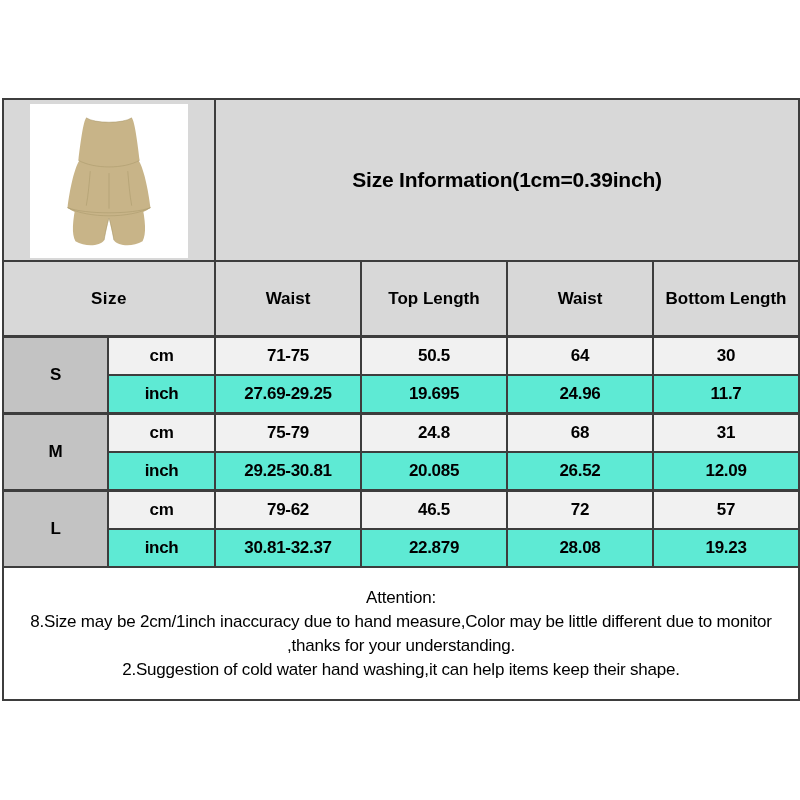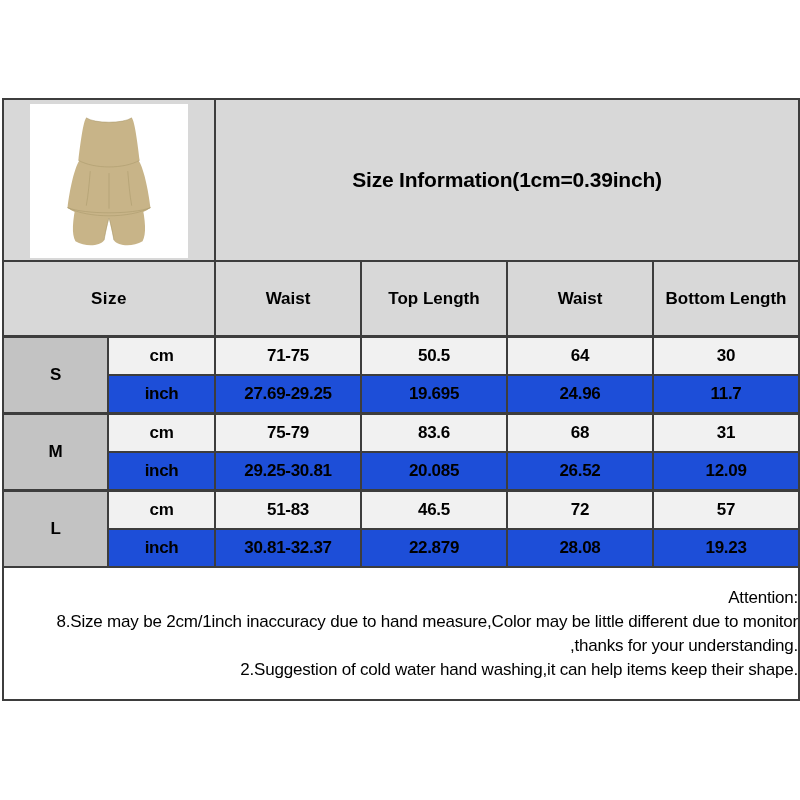--- a/index.html
+++ b/index.html
@@ -69,21 +69,21 @@
     letter-spacing: 0.5px;
   }
 
   
   td.cell-letter {
     background: #c3c3c3;
     font-size: 22px;
     font-weight: bold;
   }
   tr.row-cm td { background: #f1f1f1; }
-  tr.row-inch td { background: #1d4ed8; }
+  tr.row-inch td { background: #5eead4; }
   tr.row-cm td, tr.row-inch td {
     height: 36px;
     font-size: 17px;
     font-weight: bold;
     letter-spacing: -0.3px;
   }
   tr.row-cm td.cell-letter, tr.row-inch td.cell-letter { background: #c3c3c3; }
   td.cell-unit { font-size: 16px; }
   tr.group-start td { border-top-width: 3px; }
 
@@ -91,21 +91,21 @@
   td.cell-attention {
     height: 131px;
     vertical-align: top;
     text-align: left;
     background: #ffffff;
     padding: 3px 6px;
     font-size: 17px;
     line-height: 24px;
     letter-spacing: -0.2px;
   }
-  .attn-line { white-space: nowrap; text-align: right; }
+  .attn-line { white-space: nowrap; }
 
   
   .fold {
     fill: none;
     stroke: #ab9a6d;
     stroke-width: 1;
     opacity: 0.6;
   }
 </style>
 </head>
@@ -168,36 +168,36 @@
         <td>27.69-29.25</td>
         <td>19.695</td>
         <td>24.96</td>
         <td>11.7</td>
       </tr>
 
       <tr class="row-cm group-start">
         <td class="cell-letter" rowspan="2">M</td>
         <td class="cell-unit">cm</td>
         <td>75-79</td>
-        <td>83.6</td>
+        <td>24.8</td>
         <td>68</td>
         <td>31</td>
       </tr>
       <tr class="row-inch">
         <td class="cell-unit">inch</td>
         <td>29.25-30.81</td>
         <td>20.085</td>
         <td>26.52</td>
         <td>12.09</td>
       </tr>
 
       <tr class="row-cm group-start">
         <td class="cell-letter" rowspan="2">L</td>
         <td class="cell-unit">cm</td>
-        <td>51-83</td>
+        <td>79-62</td>
         <td>46.5</td>
         <td>72</td>
         <td>57</td>
       </tr>
       <tr class="row-inch">
         <td class="cell-unit">inch</td>
         <td>30.81-32.37</td>
         <td>22.879</td>
         <td>28.08</td>
         <td>19.23</td>

